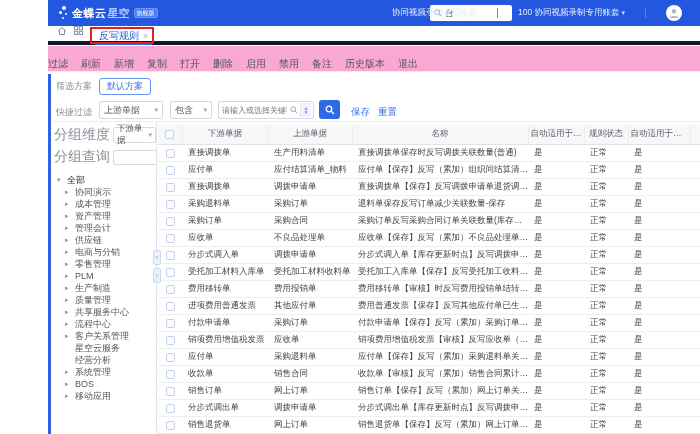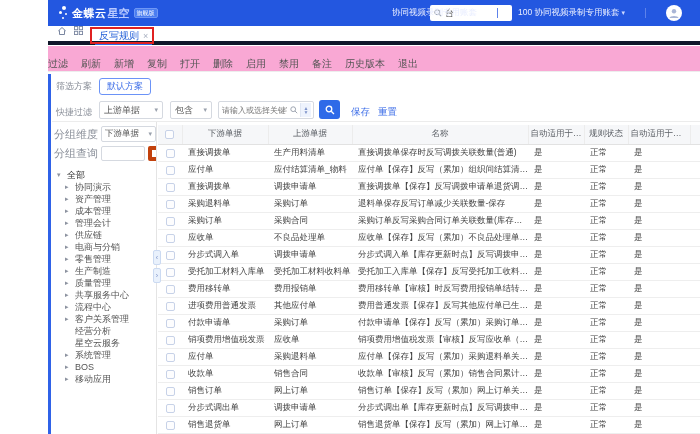--- a/index.html
+++ b/index.html
@@ -78,21 +78,21 @@
     display:flex; align-items:center; justify-content:center; }
   .link { font-size:9.5px; color:#3f6fe8; margin-left:11px; }
 
   
   .left-strip { position:absolute; left:0; top:74px; width:3px; height:360px; background:#2f62e8; }
 
   
   .group-panel { position:absolute; left:3px; top:122px; width:106px; height:312px;
     border-right:1px solid #e4e4e4; background:#fff; overflow:hidden; }
   .gp-row { display:flex; align-items:center; margin:4px 0 0 3px; }
-  .gp-row .lbl { font-size:11px; white-space:nowrap; }
+  .gp-row .lbl { font-size:14px; white-space:nowrap; }
   .gp-sel { margin-left:3px; width:64px; height:16px; border:1px solid #d5d9e0; border-radius:2px;
     display:flex; align-items:center; justify-content:space-between; font-size:8.5px;
     color:#555; padding:0 3px; background:#fff; }
   .gp-input { margin-left:3px; width:44px; height:15px; border:1px solid #d5d9e0;
     border-radius:2px; font-size:8.5px; padding:0 2px; outline:0; font-family:inherit; }
   .gp-btn { margin-left:3px; height:15px; line-height:13px; padding:0 4px;
     border:4px solid #c2410c; border-radius:2px; font-size:8.5px; color:#555; background:#fff; }
   .tree { margin-top:8px; }
   .tree-root { display:flex; align-items:center; height:12px; padding-left:6px;
     font-size:9px; color:#333; }
@@ -276,48 +276,52 @@
 
           <div class="tree-item">
             <span class="tri">▸</span>
             <span>协同演示</span>
           </div>
 
 
 
           <div class="tree-item">
             <span class="tri">▸</span>
+            <span>成本管理</span>
+          </div>
+
+          <div class="tree-item">
+            <span class="tri">▸</span>
             <span>资产管理</span>
           </div>
 
           <div class="tree-item">
             <span class="tri">▸</span>
-            <span>成本管理</span>
-          </div>
-
-          <div class="tree-item">
-            <span class="tri">▸</span>
             <span>管理会计</span>
           </div>
 
           <div class="tree-item">
             <span class="tri">▸</span>
             <span>供应链</span>
           </div>
 
           <div class="tree-item">
             <span class="tri">▸</span>
             <span>电商与分销</span>
           </div>
 
           <div class="tree-item">
             <span class="tri">▸</span>
             <span>零售管理</span>
           </div>
 
+          <div class="tree-item">
+            <span class="tri">▸</span>
+            <span>PLM</span>
+          </div>
 
           <div class="tree-item">
             <span class="tri">▸</span>
             <span>生产制造</span>
           </div>
 
           <div class="tree-item">
             <span class="tri">▸</span>
             <span>质量管理</span>
           </div>
@@ -328,30 +332,30 @@
           </div>
 
           <div class="tree-item">
             <span class="tri">▸</span>
             <span>流程中心</span>
           </div>
 
           <div class="tree-item">
             <span class="tri">▸</span>
             <span>客户关系管理</span>
+          </div>
+
+          <div class="tree-item">
+            <span class="tri" style="visibility: hidden;">▸</span>
+            <span>星空云服务</span>
           </div>
 
           <div class="tree-item">
             <span class="tri" style="visibility: hidden;">▸</span>
             <span>经营分析</span>
-          </div>
-
-          <div class="tree-item">
-            <span class="tri" style="visibility: hidden;">▸</span>
-            <span>星空云服务</span>
           </div>
 
 
           <div class="tree-item">
             <span class="tri">▸</span>
             <span>系统管理</span>
           </div>
 
           <div class="tree-item">
             <span class="tri">▸</span>

